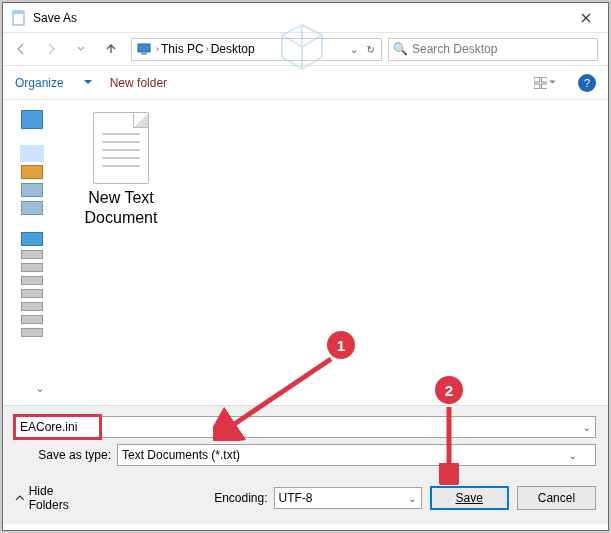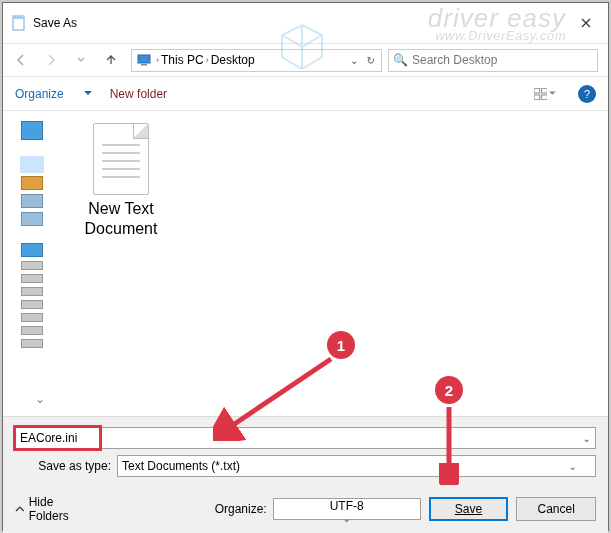--- a/index.html
+++ b/index.html
@@ -1,19 +1,19 @@
 <!DOCTYPE html>
 <html><head>
 <meta charset="utf-8">
 <style>
   * { box-sizing: border-box; margin: 0; padding: 0; font-family: "Segoe UI", Tahoma, sans-serif; }
   body { width: 611px; height: 533px; background: #ccc; position: relative; }
   .window { position: absolute; top: 2px; left: 2px; width: 607px; height: 529px; background: #fff; border: 1px solid #6a6a6a; }
   
-  .titlebar { height: 41px; display: flex; align-items: center; border-bottom: 1px solid #e5e5e5; }
+  .titlebar { height: 30px; display: flex; align-items: center; border-bottom: 1px solid #e5e5e5; }
   .title-icon { width: 16px; height: 16px; margin-left: 8px; }
   .title-text { margin-left: 6px; font-size: 12px; flex: 1; }
   .close-btn { width: 44px; height: 30px; display: flex; align-items: center; justify-content: center; }
   
   .navbar { height: 33px; display: flex; align-items: center; padding: 0 4px; gap: 2px; border-bottom: 1px solid #e5e5e5; }
   .nav-btn { width: 28px; height: 24px; display:flex; align-items:center; justify-content:center; color:#999; }
   .nav-btn.enabled { color: #333; }
   .breadcrumb { flex: 1; height: 23px; border: 1px solid #ccc; display: flex; align-items: center; font-size: 12px; padding: 0 2px; margin: 0 4px; }
   .bc-icon { width: 16px; height: 16px; margin: 0 2px; display:flex; align-items:center; justify-content:center; }
   .bc-arrow { margin: 0 2px; font-size: 9px; color: #555; }
@@ -48,21 +48,21 @@
   .field-input-wrap { flex: 1; position: relative; }
   .field-input { width: 100%; height: 22px; border: 1px solid #a0a0a0; background: #fff; font-size: 12px; padding: 0 18px 0 4px; }
   .field-input.highlight { outline: 3px solid #dc3545; outline-offset: -1px; width: 85px; position:relative; z-index:2;}
   .filename-overlay { position:absolute; top:0; bottom:0; left:0; right:0; height:22px; border:1px solid #a0a0a0; background:#fff; display:flex; align-items:center; justify-content:flex-end; padding-right:4px; font-size:10px; color:#555;}
   .filename-box { position:absolute; left:0; top:0; z-index:2;}
   .downchev{ font-size:10px; color:#555; }
   
   .bottombar { background:#f0f0f0; padding: 6px 12px 12px 12px; display:flex; align-items:center; font-size:12px;}
   .hide-folders { display:flex; align-items:center; gap:4px; }
   .encoding-group { margin-left: 120px; display:flex; align-items:center; gap:6px;}
-  .encoding-select { width:148px; height:22px; border:1px solid #a0a0a0; background:#fff; font-size:12px; padding: 0 4px; display:flex; align-items:center; justify-content:space-between;flex-direction:column;}
+  .encoding-select { width:148px; height:22px; border:1px solid #a0a0a0; background:#fff; font-size:12px; padding: 0 4px; display:flex; align-items:center; justify-content:space-between;}
   .btn { width: 82px; height: 24px; border:1px solid #a0a0a0; background:#e9e9e9; font-size:12px; display:flex; align-items:center; justify-content:center; margin-left:8px;}
   .btn.primary { border: 2px solid #0078d7; background:#e9e9e9;text-decoration:underline;}
   
   .marker { position:absolute; width:28px; height:28px; border-radius:50%; background:#dc3545; color:#fff; display:flex; align-items:center; justify-content:center; font-size:15px; font-weight:600; z-index:10;}
   .arrow-svg { position:absolute; z-index:9; pointer-events:none;}
   
   .watermark { position:absolute; top: 4px; right: 42px; color:#ccc; font-size:26px; font-weight:400; font-style:italic; letter-spacing:1px; z-index:3; text-align:right; line-height:0.9; pointer-events:none; opacity:.7;}
   .watermark .sub { font-size:13px; letter-spacing:0.5px;}
   .watermark-cube { position:absolute; top:18px; right:280px; z-index:3; opacity:.4; pointer-events:none;}
 </style>
@@ -207,21 +207,21 @@
   </div>
 
   <div class="bottombar">
     <div class="hide-folders">
       <svg width="10" height="8" viewBox="0 0 10 8">
           <path d="M1 6 L5 2 L9 6" stroke="#333" stroke-width="1.3" fill="none"></path>
         </svg>
       <span>Hide Folders</span>
     </div>
     <div class="encoding-group">
-      <span>Organize:</span>
+      <span>Encoding:</span>
       <div class="encoding-select">
         <span>UTF-8</span>
         <span class="downchev">⌄</span>
       </div>
     </div>
     <div style="flex:1"></div>
     <div class="btn primary">Save</div>
     <div class="btn">Cancel</div>
   </div>
 
@@ -238,24 +238,20 @@
   <div class="marker" style="top:373px; left:432px;">2</div>
   <svg class="arrow-svg" style="top:402px; left:436px;" width="20" height="80">
     <defs>
         <marker id="ah2" markerWidth="8" markerHeight="8" refX="2" refY="4" orient="auto">
           <path d="M0 0 L8 4 L0 8 Z" fill="#dc3545"></path>
         </marker>
       </defs>
     <line x1="10" y1="2" x2="10" y2="68" stroke="#dc3545" stroke-width="5" marker-end="url(#ah2)"></line>
   </svg>
 
-  <div class="watermark">
-    <div>driver easy</div>
-    <div class="sub">www.DriverEasy.com</div>
-  </div>
   <svg class="watermark-cube" width="52" height="52" viewBox="0 0 52 52">
     <g fill="none" stroke="#8fc7e6" stroke-width="2">
       <path d="M26 4 L46 14 L46 36 L26 48 L6 36 L6 14 Z"></path>
       <path d="M26 4 L26 26 L46 14 M26 26 L6 14 M26 26 L26 48"></path>
     </g>
   </svg>
 
 </div>
 
 </body></html>

